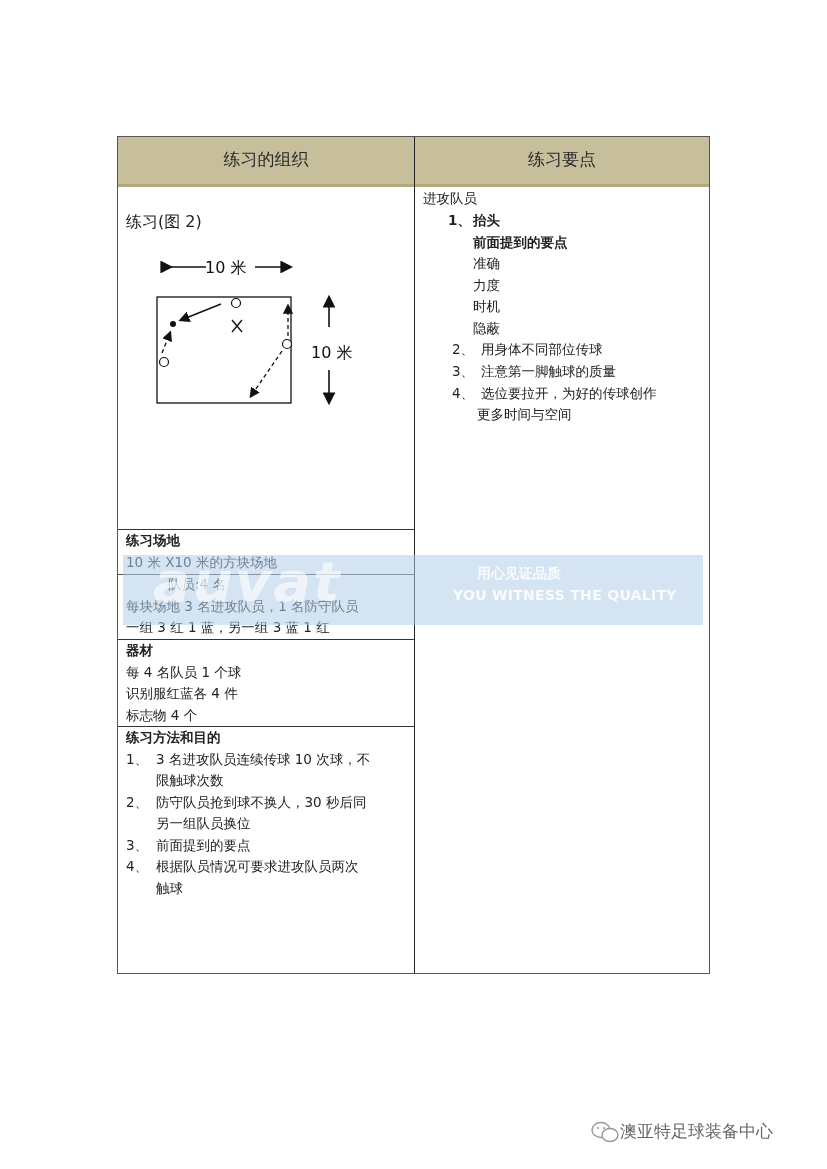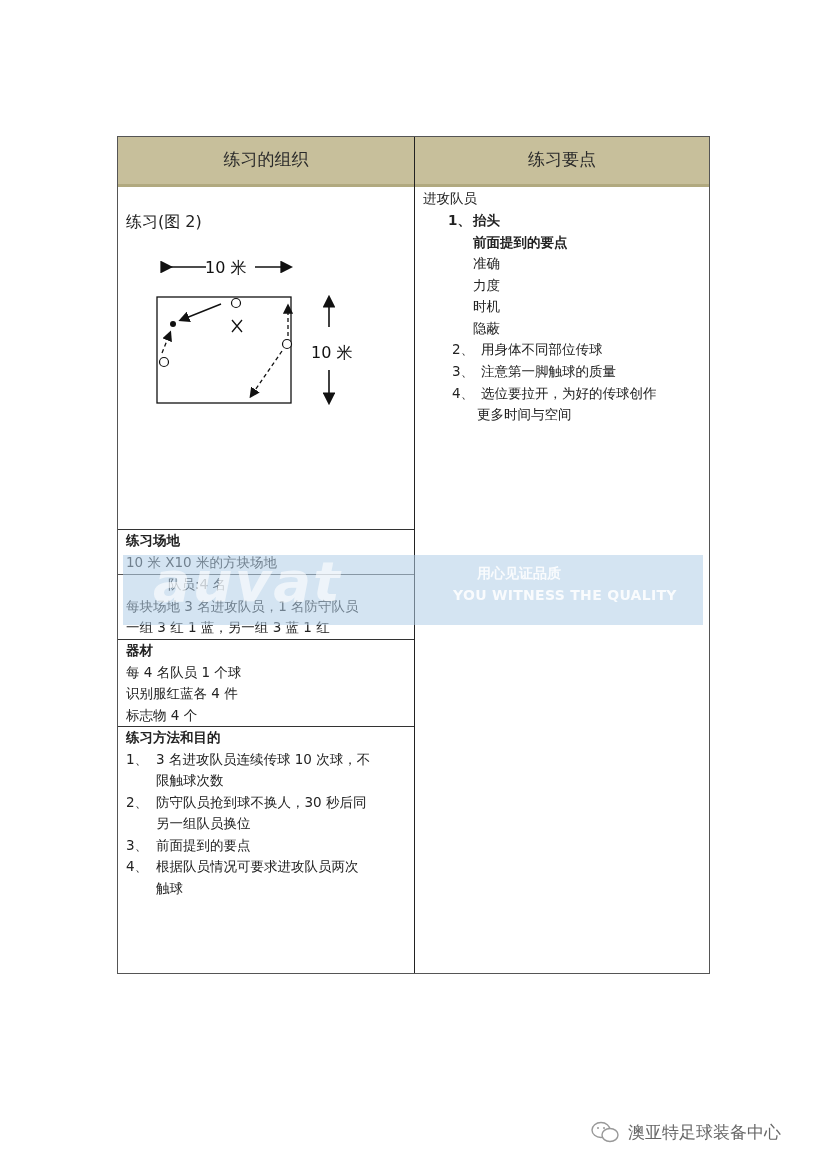--- a/index.html
+++ b/index.html
@@ -36,21 +36,21 @@
     position: absolute; left: 123px; top: 555px; width: 580px; height: 70px;
     background: rgba(176, 205, 232, 0.55);
   }
   .wm-left {
     position: absolute; left: 30px; top: -6px; font-size: 56px; font-weight: bold; font-style: italic;
     color: rgba(255,255,255,0.6); letter-spacing: 2px; font-family: "DejaVu Sans", sans-serif;
   }
   .wm-cn { position: absolute; left: 330px; top: 10px; font-size: 14px; font-weight: bold; color: rgba(255,255,255,0.85); margin-left: 24px; }
   .wm-en { position: absolute; left: 330px; top: 32px; font-size: 14px; font-weight: bold; color: rgba(255,255,255,0.85); letter-spacing: 0.3px; }
   .footer {
-    position: absolute; left: 590px; top: 1120px; font-size: 17px; color: #666; display: flex; align-items: center; gap: 8px;
+    position: absolute; left: 590px; top: 1120px; font-size: 17px; color: #666; display: flex; gap: 0;
   }
   .sep-thin { position: absolute; left: 0; width: 296px; height: 1px; background: #555; }
 </style>
 </head>
 <body>
 
 <div class="table">
   <div class="hdr">
     <div class="hdr-cell hdr-left">练习的组织</div>
     <div class="hdr-cell hdr-right">练习要点</div>

